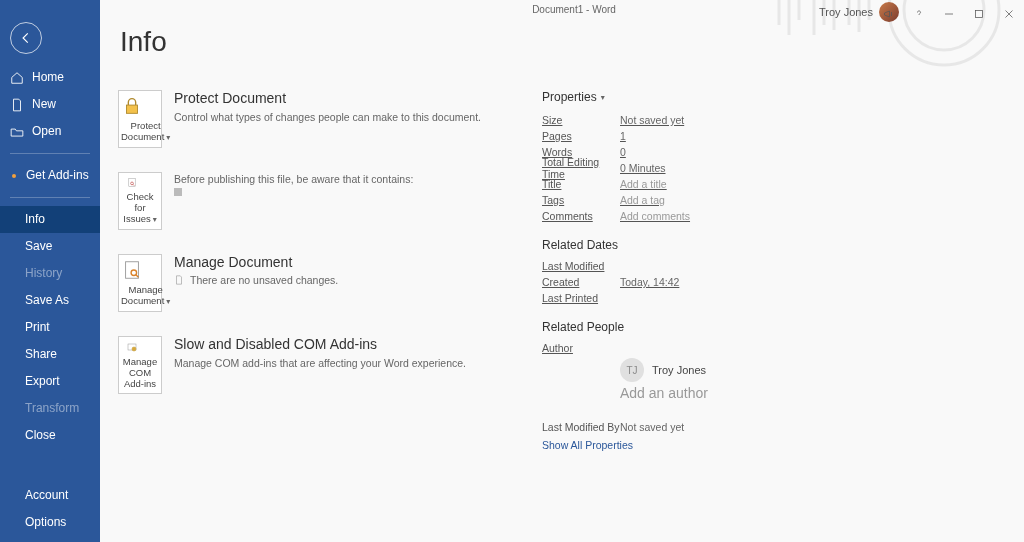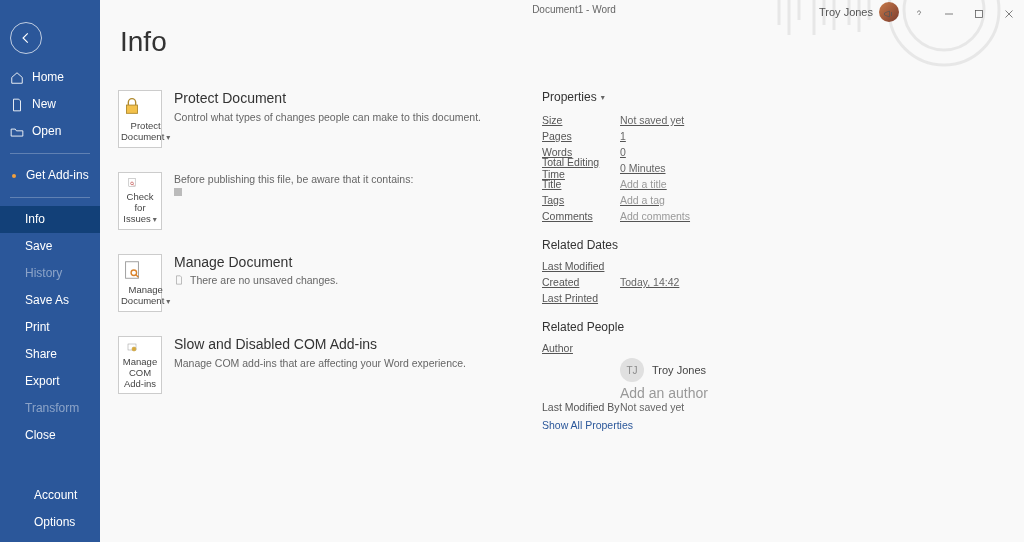--- a/index.html
+++ b/index.html
@@ -12,21 +12,21 @@
   .back-btn svg { width: 14px; height: 14px; stroke: #fff; fill: none; stroke-width: 2; }
   .nav-group { display: flex; flex-direction: column; }
   .nav-item { display: flex; align-items: center; gap: 8px; padding: 6px 10px; cursor: pointer; line-height: 15px; }
   .nav-item.selected { background: #124078; }
   .nav-item .ico { width: 14px; height: 14px; display: inline-flex; align-items: center; justify-content: center; }
   .nav-item .ico svg { width: 14px; height: 14px; stroke: #fff; fill: none; stroke-width: 1.5; }
   .nav-item.faded { color: rgba(255,255,255,0.45); }
   .nav-item.noicon { padding-left: 25px; }
   .nav-item .bullet { width: 4px; height: 4px; background: #f2a03d; border-radius: 50%; margin-left: 2px; margin-right: 2px; }
   .nav-sep { height: 1px; background: rgba(255,255,255,0.25); margin: 8px 10px; }
-  .nav-bottom { margin-top: auto; margin-bottom: 6px; padding-left: 9px; }
+  .nav-bottom { margin-top: auto; margin-bottom: 6px; }
 
   
   .main { flex: 1; background: #f9f9f9; position: relative; }
   .titlebar { position: absolute; top: 4px; left: 0; right: 0; height: 18px; text-align: center; font-size: 10px; color: #666; margin-left: 24px; }
   .window-controls { position: absolute; top: 0; right: 0; display: flex; align-items: center; height: 28px; }
   .wc-item { width: 30px; height: 28px; display: flex; align-items: center; justify-content: center; cursor: pointer; }
   .wc-item svg { width: 12px; height: 12px; stroke: #555; fill: none; stroke-width: 1.5; }
   .user-area { position: absolute; top: 2px; right: 125px; display: flex; align-items: center; gap: 6px; font-size: 11px; color: #555; }
   .avatar-sm { width: 20px; height: 20px; border-radius: 50%; background: linear-gradient(135deg,#c97b4a,#7a3b2e); display: inline-block; }
 
@@ -57,21 +57,21 @@
   .prop-value { color: #666; font-size: 10.5px; }
   .prop-value.placeholder { color: #999; cursor: text; }
   .prop-link { color: #2b579a; cursor: pointer; font-size: 10.5px; margin-top: 6px; display: inline-block; }
 
   .section-head { font-size: 12px; color: #333; margin-top: 14px; margin-bottom: 6px; }
 
   .author-row { display: flex; align-items: center; gap: 8px; margin-top: 2px; }
   .author-avatar { width: 24px; height: 24px; border-radius: 50%; background: #e0e0e0; color: #888; font-size: 10px; display: flex; align-items: center; justify-content: center; }
   .author-name { font-size: 11px; color: #444; }
   .add-author { font-size: 14px; color: #999; margin-left: 32px; margin-top: 3px; cursor: text; }
-  .lmb-row { display: flex; margin-top: 0; }
+  .lmb-row { display: flex; margin-top: 20px; }
 </style>
 </head>
 <body>
 
 <div class="app">
 
   <div class="sidebar">
     <div class="back-btn">
       <svg viewBox="0 0 24 24">
           <path d="M15 4l-8 8 8 8"></path>

